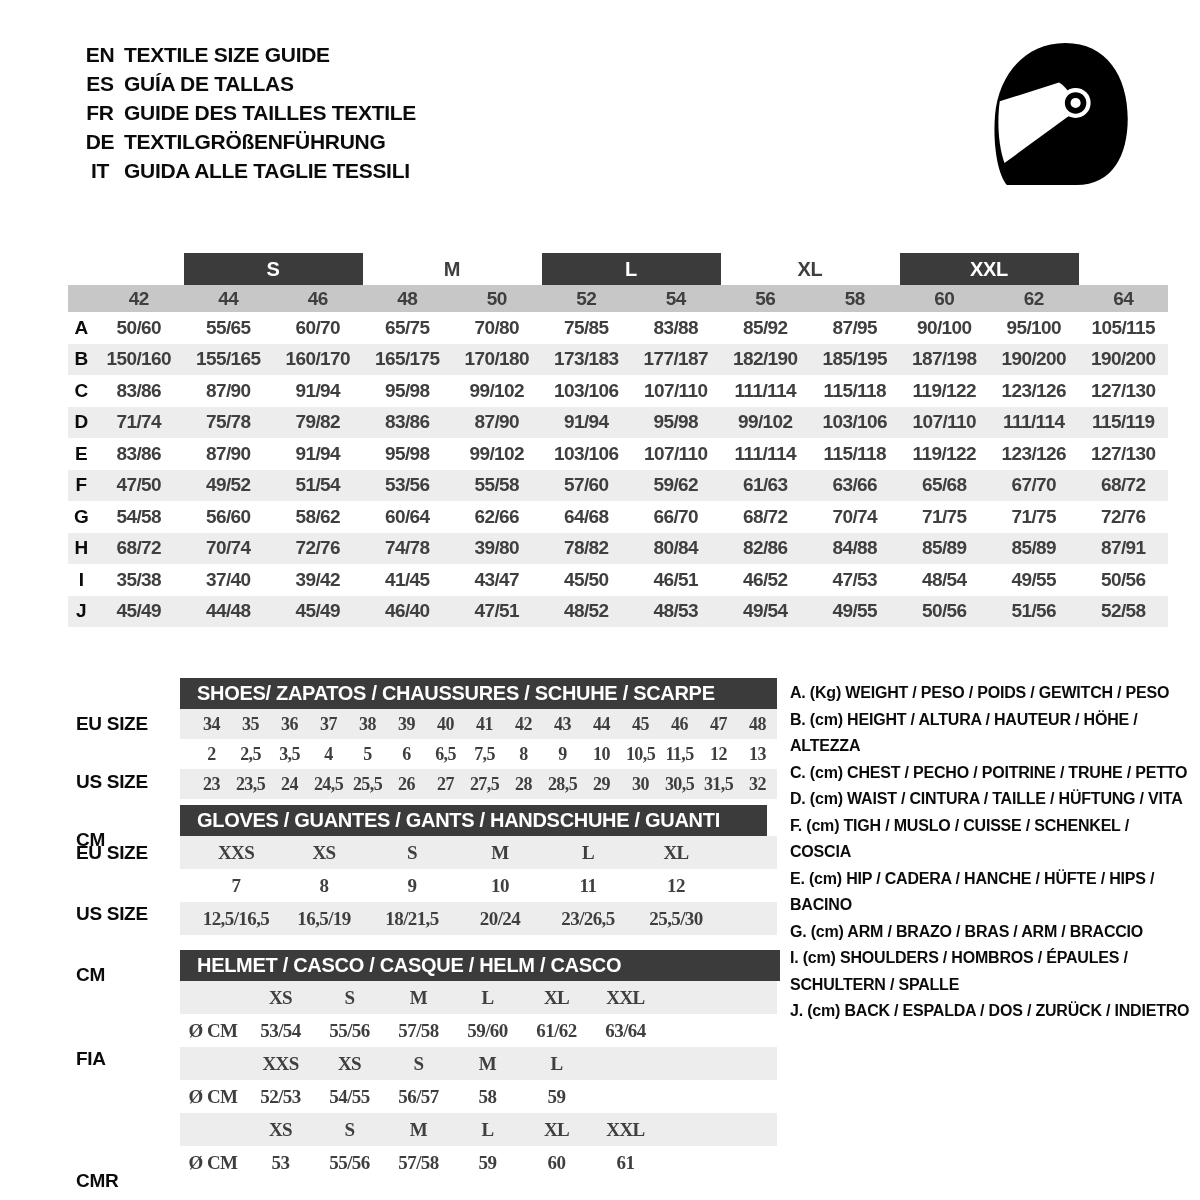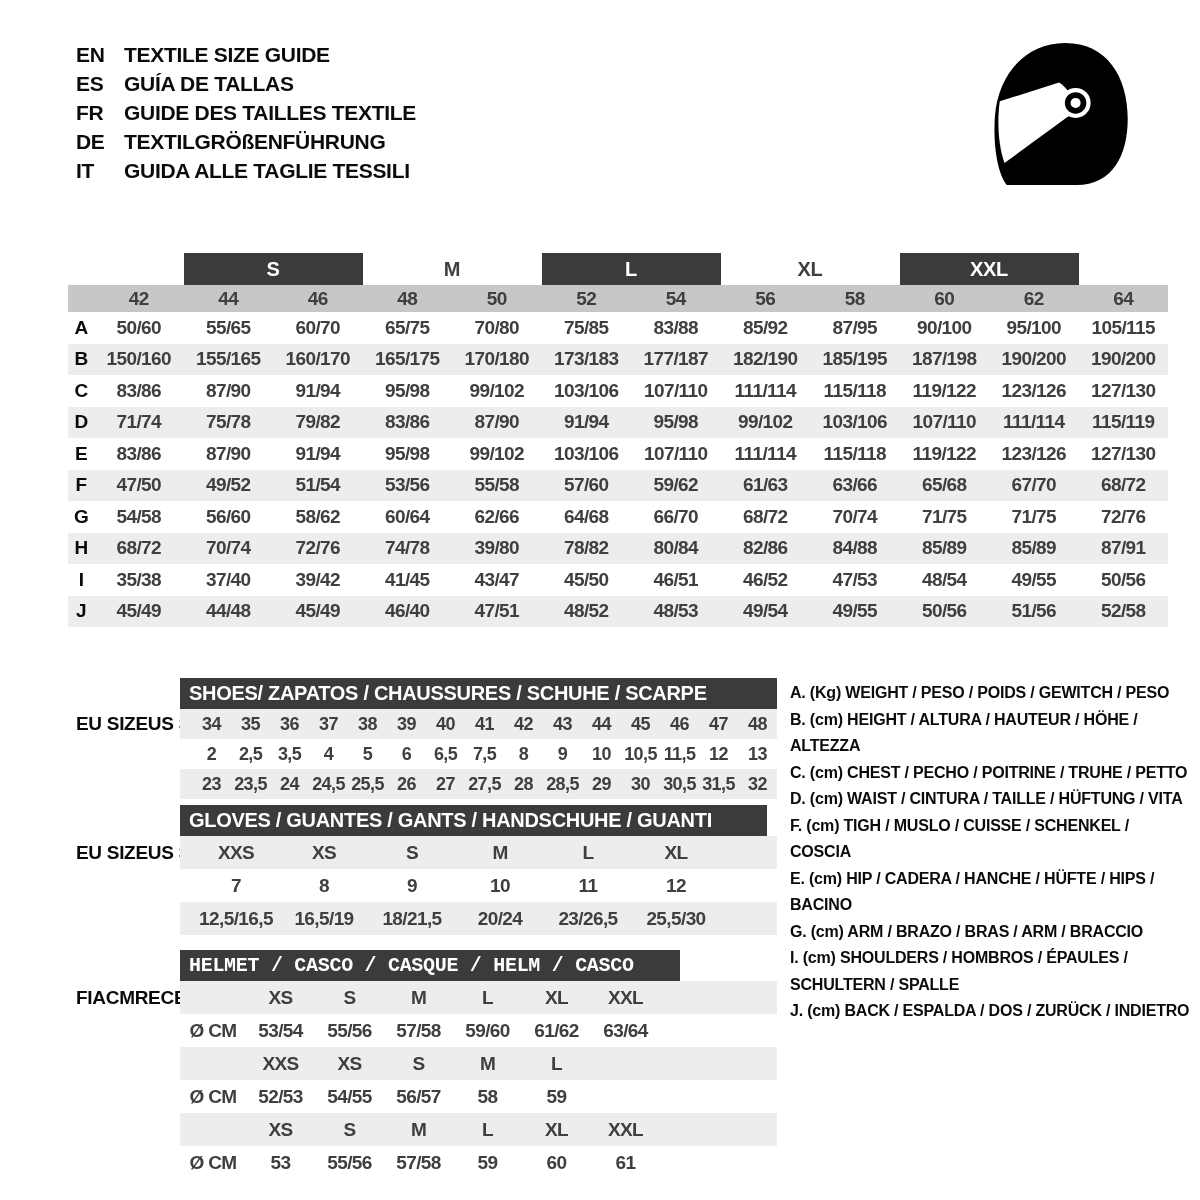--- a/index.html
+++ b/index.html
@@ -1,49 +1,49 @@
 <!DOCTYPE html>
 <html style="--dark-bar: #3b3b3b; --stripe: #ededed; --header-band: #c7c7c7; --value-text: #3f3f3f; --bar-text: #ffffff; --label-text: #0b0b0b;"><head>
 <meta charset="utf-8">
 <style>
   html,body{margin:0;padding:0;background:#fff;}
   .page{
     position:relative;width:1200px;height:1200px;background:#fff;overflow:hidden;
     font-family:"Liberation Sans",sans-serif;font-weight:bold;
   }
   
-  .lang-block{position:absolute;left:76px;top:40px;}
+  .lang-block{position:absolute;left:76px;top:40px;text-align:center;}
   .lang-row{display:flex;font-size:21px;line-height:29px;color:#0b0b0b;letter-spacing:-0.3px;}
   .lang-code{width:48px;flex:0 0 48px;}
   
   .helmet-logo{position:absolute;left:980px;top:34px;width:158px;height:160px;}
   
   .size-table{position:absolute;left:68px;top:253px;width:1100px;}
   .band-row,.num-row,.t-row{display:grid;grid-template-columns:26px repeat(12,1fr);}
   .band-row{height:32px;}
   .band{display:flex;align-items:center;justify-content:center;font-size:20px;color:#3f3f3f;letter-spacing:-0.3px;}
   .band.filled{background:var(--dark-bar,#3b3b3b);color:#fff;}
   .num-row{height:27px;background:var(--header-band,#c7c7c7);}
   .cell{display:flex;align-items:center;justify-content:center;font-size:19px;color:#3f3f3f;letter-spacing:-0.6px;white-space:nowrap;}
   .t-row{height:31.5px;}
   .t-row:nth-child(even){background:var(--stripe,#ededed);}
   .t-row .letter{color:#0b0b0b;}
   
   .section{position:absolute;left:0;width:1200px;}
   #shoes{top:678px;} #gloves{top:805px;} #helmet{top:950px;}
   .bar{
     position:absolute;left:180px;top:0;height:31px;background:var(--dark-bar,#3b3b3b);
-    color:#fff;font-size:20px;line-height:31px;padding-left:9px;box-sizing:border-box;
+    color:#fff;font-size:20px;line-height:31px;padding-left:17px;box-sizing:border-box;
     letter-spacing:-0.3px;white-space:nowrap;overflow:hidden;
   }
-  #shoes .bar{width:597px;} #gloves .bar{width:587px;} #helmet .bar{width:500px;font-family:Liberation Mono, monospace;}
-  .labels{position:absolute;left:76px;top:31px;display:flex;flex-direction:row;}
+  #shoes .bar{width:597px;} #gloves .bar{width:587px;} #helmet .bar{width:600px;}
+  .labels{position:absolute;left:76px;top:31px;display:flex;flex-direction:column;gap:28px;}
   .rows{position:absolute;left:180px;top:31px;width:597px;display:flex;flex-direction:column;}
   .side-label{display:flex;align-items:center;font-size:19px;color:#0b0b0b;letter-spacing:-0.3px;}
-  .strip-row{display:grid;align-items:center;box-sizing:border-box;}
+  .strip-row{display:grid;align-items:center;box-sizing:border-box;font-family:Liberation Serif, serif;}
   .strip-row.shaded{background:var(--stripe,#ededed);}
   #shoes .side-label,#shoes .strip-row{height:30px;}
   #gloves .side-label,#gloves .strip-row{height:33px;}
   #helmet .side-label,#helmet .strip-row{height:33px;}
   #shoes .strip-row{grid-template-columns:repeat(15,39px);padding-left:12px;}
   #gloves .strip-row{grid-template-columns:repeat(6,88px);padding-left:12px;}
   #helmet .strip-row{grid-template-columns:66px repeat(6,69px);}
   .strip-row .cell{font-size:18px;}
   #gloves .strip-row .cell,#helmet .strip-row .cell{font-size:19px;}
   

